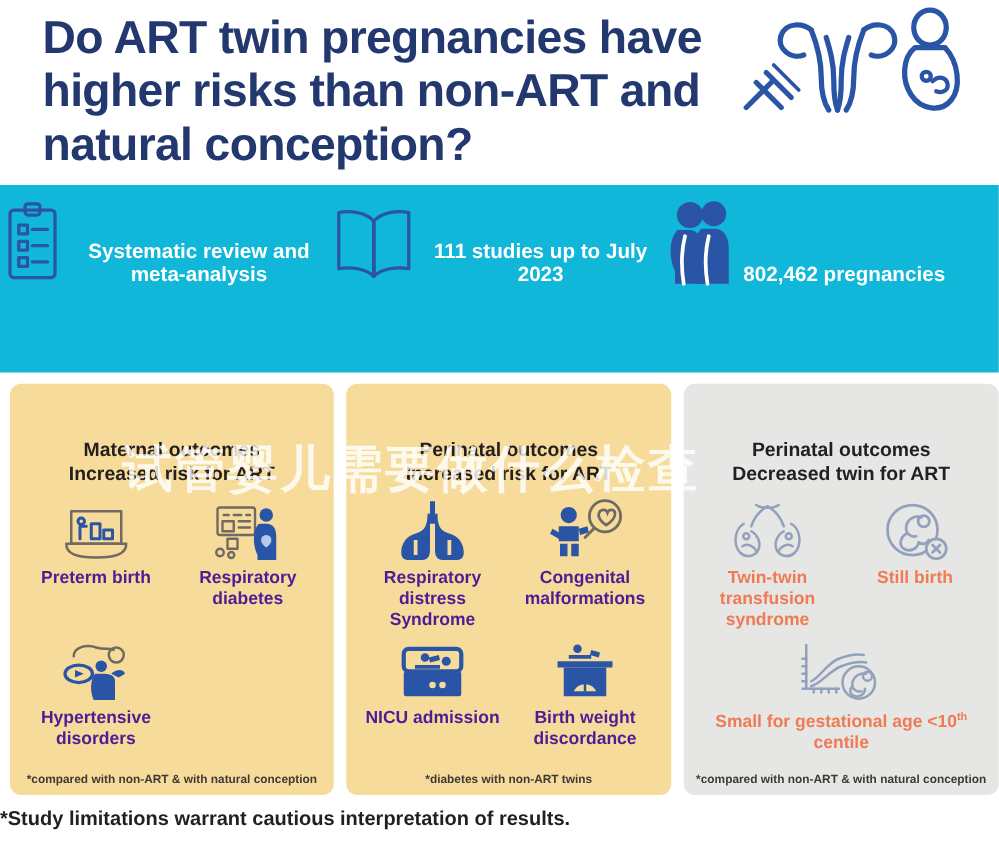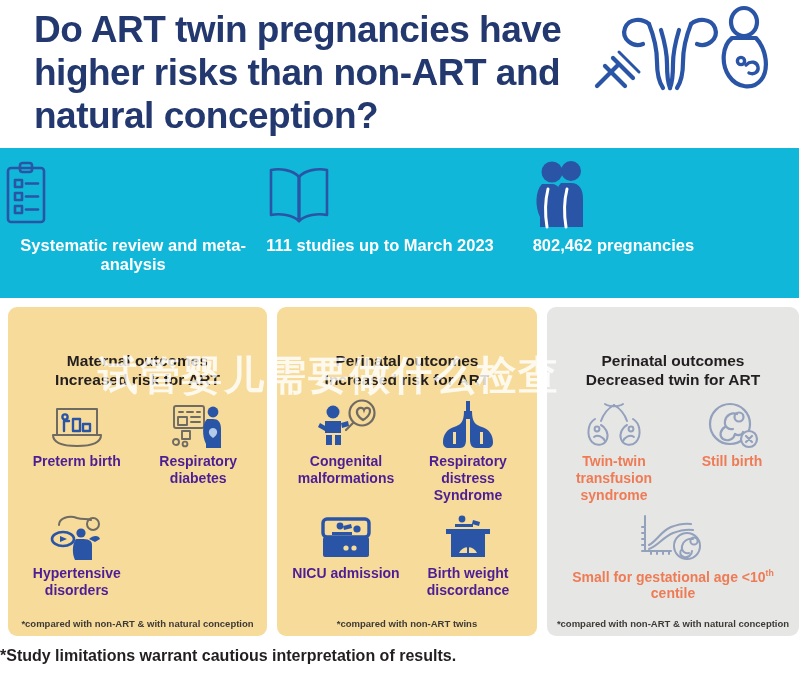--- a/index.html
+++ b/index.html
@@ -26,21 +26,21 @@
     position:absolute;right:22px;top:4px;width:190px;height:95px;
   }
 
   
   .band{
     position:relative;height:150px;background:#10b7d9;
     display:flex;align-items:flex-start;justify-content:space-around;
     padding-top:10px;box-sizing:border-box;
   }
   .band-col{
-    flex:1;display:flex;flex-direction:column;align-items:flex-start;
+    flex:1;display:flex;flex-direction:row;align-items:flex-end;
     justify-content:flex-start;
   }
   .band-icon{height:72px;display:flex;align-items:center;justify-content:center;}
   .band-label{
     color:#ffffff;font-weight:bold;font-size:16.5px;line-height:19px;
     text-align:center;margin-top:6px;
   }
 
   
   .cards{
@@ -145,21 +145,21 @@
     </div>
 
     <div class="band-col">
       <div class="band-icon">
         <svg width="66" height="62" viewBox="0 0 66 62" fill="none" stroke="#2a54a5" stroke-width="2.6" stroke-linecap="round" stroke-linejoin="round">
           <path d="M33 14 C27 7 14 5 5 7 L5 52 C14 50 27 52 33 58 Z"></path>
           <path d="M33 14 C39 7 52 5 61 7 L61 52 C52 50 39 52 33 58 Z"></path>
           <line x1="33" y1="14" x2="33" y2="58"></line>
         </svg>
       </div>
-      <div class="band-label">111 studies up to March 2023</div>
+      <div class="band-label">111 studies up to July 2023</div>
     </div>
 
     <div class="band-col">
       <div class="band-icon">
         <svg width="62" height="70" viewBox="0 0 62 70" fill="none">
           <g fill="#2a54a5">
             <circle cx="38" cy="12" r="10"></circle>
             <path d="M28 24 C22 30 20 44 24 56 L24 68 L50 68 L50 40 C50 30 46 24 38 24 Z"></path>
             <circle cx="19" cy="13" r="10.5"></circle>
             <path d="M9 25 C2 32 2 48 7 58 L7 68 L30 68 L30 42 C30 32 25 25 19 25 Z"></path>
@@ -249,20 +249,33 @@
 
     <div class="card c2">
       <div class="card-title">
         <span>Perinatal outcomes</span><br>
         <span>Increased risk for ART</span>
       </div>
       <div class="grid">
 
         <div class="cell">
           <div class="cell-icon">
+            <svg width="56" height="50" viewBox="0 0 56 50" fill="#2a54a5">
+              <path d="M26 2 h4 v18 h-4 Z"></path>
+              <path d="M24 12 C24 24 20 26 14 28 C7 30 3 36 3 43 C3 47 5 49 9 49 L20 49 C24 49 26 46 26 41 L26 12 Z"></path>
+              <path d="M32 12 C32 24 36 26 42 28 C49 30 53 36 53 43 C53 47 51 49 47 49 L36 49 C32 49 30 46 30 41 L30 12 Z"></path>
+              <rect x="13" y="33" width="3" height="12" fill="#f7db9a"></rect>
+              <rect x="40" y="33" width="3" height="12" fill="#f7db9a"></rect>
+            </svg>
+          </div>
+          <div class="cell-label">Respiratory distress Syndrome</div>
+        </div>
+
+        <div class="cell">
+          <div class="cell-icon">
             <svg width="62" height="50" viewBox="0 0 62 50" fill="none">
               <g fill="#2a54a5">
                 <circle cx="18" cy="13" r="6.5"></circle>
                 <path d="M10 22 L26 22 L26 34 L10 34 Z"></path>
                 <path d="M5 24 L12 28 L10 32 L3 28 Z"></path>
                 <path d="M26 24 L33 22 L34 27 L27 29 Z"></path>
                 <path d="M11 36 L17 36 L17 46 L11 46 Z"></path>
                 <path d="M20 36 L26 36 L26 46 L20 46 Z"></path>
               </g>
               <g stroke="#6f6a62" stroke-width="2.2" fill="none" stroke-linecap="round">
@@ -270,33 +283,20 @@
                 <line x1="38" y1="24" x2="31" y2="31"></line>
               </g>
               <path d="M42 12 C43 8 48 8 49 11 C50 8 55 8 55 12 C55 17 48 21 48 21 C48 21 41 17 42 12 Z" fill="none" stroke="#6f6a62" stroke-width="2.2"></path>
             </svg>
           </div>
           <div class="cell-label">Congenital malformations</div>
         </div>
 
         <div class="cell">
           <div class="cell-icon">
-            <svg width="56" height="50" viewBox="0 0 56 50" fill="#2a54a5">
-              <path d="M26 2 h4 v18 h-4 Z"></path>
-              <path d="M24 12 C24 24 20 26 14 28 C7 30 3 36 3 43 C3 47 5 49 9 49 L20 49 C24 49 26 46 26 41 L26 12 Z"></path>
-              <path d="M32 12 C32 24 36 26 42 28 C49 30 53 36 53 43 C53 47 51 49 47 49 L36 49 C32 49 30 46 30 41 L30 12 Z"></path>
-              <rect x="13" y="33" width="3" height="12" fill="#f7db9a"></rect>
-              <rect x="40" y="33" width="3" height="12" fill="#f7db9a"></rect>
-            </svg>
-          </div>
-          <div class="cell-label">Respiratory distress Syndrome</div>
-        </div>
-
-        <div class="cell">
-          <div class="cell-icon">
             <svg width="56" height="48" viewBox="0 0 56 48" fill="none">
               <rect x="5" y="6" width="46" height="18" rx="4" stroke="#2a54a5" stroke-width="3.4" fill="none"></rect>
               <rect x="5" y="24" width="46" height="20" rx="2" fill="#2a54a5"></rect>
               <g fill="#2a54a5">
                 <circle cx="22" cy="13" r="3.4"></circle>
                 <path d="M14 19 L34 19 L34 22 L14 22 Z"></path>
                 <path d="M25 13 L33 11 L34 15 L26 17 Z"></path>
               </g>
               <circle cx="39" cy="16" r="3.6" fill="#2a54a5"></circle>
               <circle cx="28" cy="35" r="2.6" fill="#f7db9a"></circle>
@@ -317,21 +317,21 @@
                 <path d="M9 21 L43 21 L43 44 L9 44 Z"></path>
               </g>
               <path d="M17 40 A10 10 0 0 1 35 40 Z" fill="#f7db9a"></path>
               <line x1="26" y1="40" x2="26" y2="31" stroke="#2a54a5" stroke-width="2"></line>
             </svg>
           </div>
           <div class="cell-label">Birth weight discordance</div>
         </div>
 
       </div>
-      <div class="footnote">*compared with non-ART twins</div>
+      <div class="footnote">*diabetes with non-ART twins</div>
     </div>
 
     <div class="card c3">
       <div class="card-title">
         <span>Perinatal outcomes</span><br>
         <span>Decreased twin for ART</span>
       </div>
       <div class="grid">
 
         <div class="cell">

